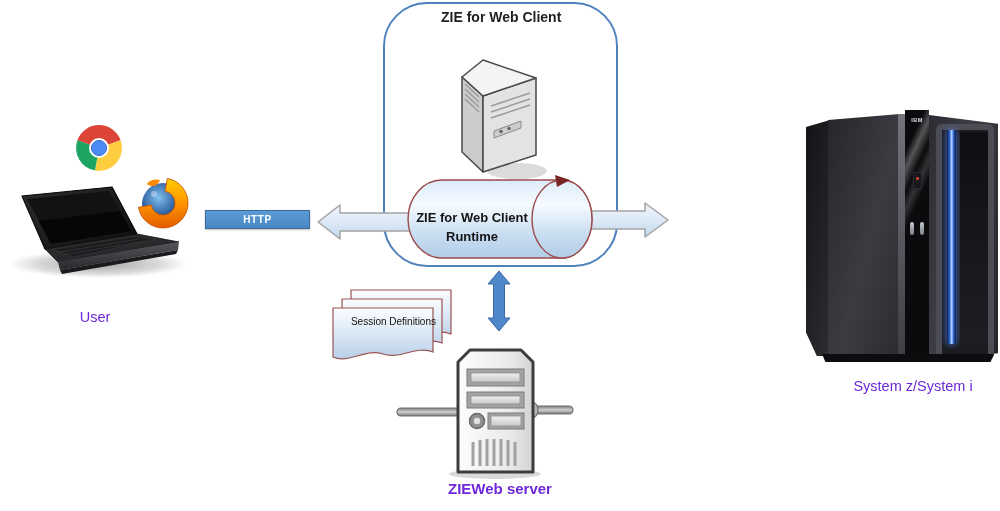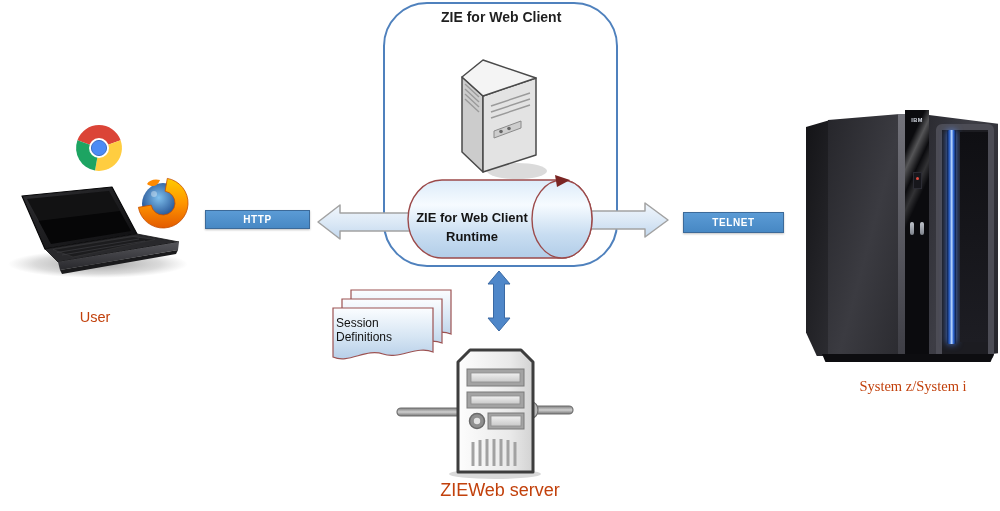--- a/index.html
+++ b/index.html
@@ -23,25 +23,25 @@
   }
   .svg-layer{left:0;top:0;z-index:3;}
   
   .proto-label{
     z-index:6;text-align:center;color:#ffffff;font-size:10px;font-weight:bold;
     letter-spacing:.6px;background:linear-gradient(#5b9bd5,#4788c4);
     border:1px solid #3c6a99;box-shadow:0 1px 2px rgba(0,0,0,.25);
   }
   .http-label{left:205px;top:210px;width:103px;height:17px;line-height:17px;}
   .telnet-label{left:683px;top:212px;width:99px;height:19px;line-height:19px;}
-  .caption{z-index:6;text-align:center;color:#c2410c;}
+  .caption{z-index:6;text-align:center;color:#6d28d9;}
   .user-label{left:55px;top:309px;width:80px;font-size:14.5px;}
-  .session-label{left:336px;top:316px;width:100px;font-size:12px;text-align:left;color:#111;z-index:6;}
-  .zieweb-label{left:425px;top:480px;width:150px;font-size:18px;font-weight:normal;}
-  .system-label{left:828px;top:378px;width:170px;font-size:14.5px;font-family:Liberation Serif, serif;}
+  .session-label{left:336px;top:316px;width:100px;font-size:10px;text-align:right;color:#111;z-index:6;}
+  .zieweb-label{left:425px;top:480px;width:150px;font-size:15px;font-weight:bold;}
+  .system-label{left:828px;top:378px;width:170px;font-size:14.5px;}
   
   .mainframe{left:806px;top:110px;width:192px;height:252px;z-index:2;}
   .mainframe>div{position:absolute;}
   .mf-left-side{left:0;top:10px;width:24px;height:236px;
     background:linear-gradient(100deg,#141417,#2c2c31);
     clip-path:polygon(0 3%,100% 0,100% 100%,45% 100%,0 90%);}
   .mf-left-door{left:22px;top:4px;width:72px;height:244px;
     background:linear-gradient(105deg,#26262b 0%,#3b3b41 55%,#2b2b30 100%);
     clip-path:polygon(0 2.5%,100% 0,100% 100%,0 100%);}
   .mf-left-hl{left:92px;top:4px;width:7px;height:244px;
@@ -241,21 +241,20 @@
   <div class="abs app-title">
     <span style="display:block">ZIE for Web Client</span>
   </div>
 
   <div class="abs cyl-text">
     <span style="display:block">ZIE for Web Client</span>
     <span style="display:block">Runtime</span>
   </div>
 
   <div class="abs proto-label http-label">HTTP</div>
-  <div class="abs proto-label telnet-label">TELNET</div>
 
   <div class="abs session-label">Session Definitions</div>
 
   <div class="abs caption user-label">User</div>
   <div class="abs caption zieweb-label">ZIEWeb server</div>
   <div class="abs caption system-label">System z/System i</div>
 
   <div class="abs mainframe">
     <div class="mf-left-side"></div>
     <div class="mf-left-door"></div>

